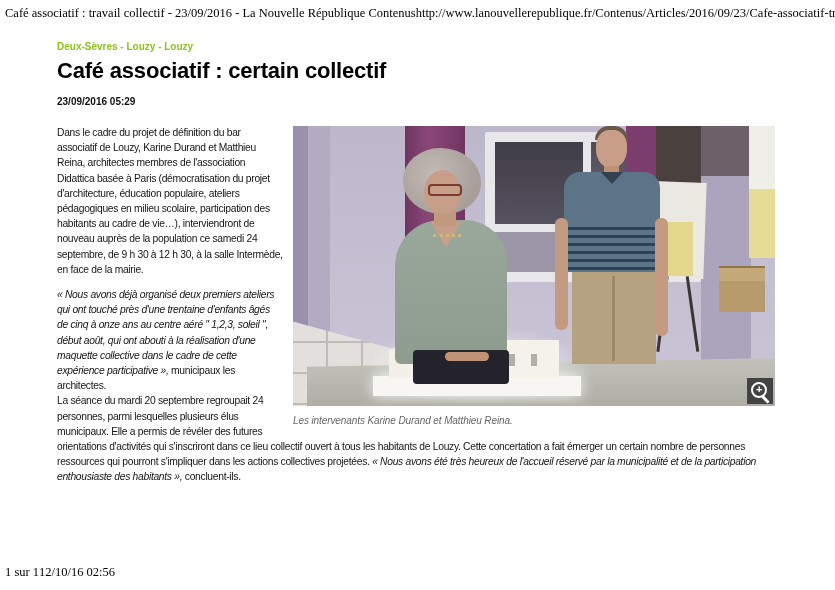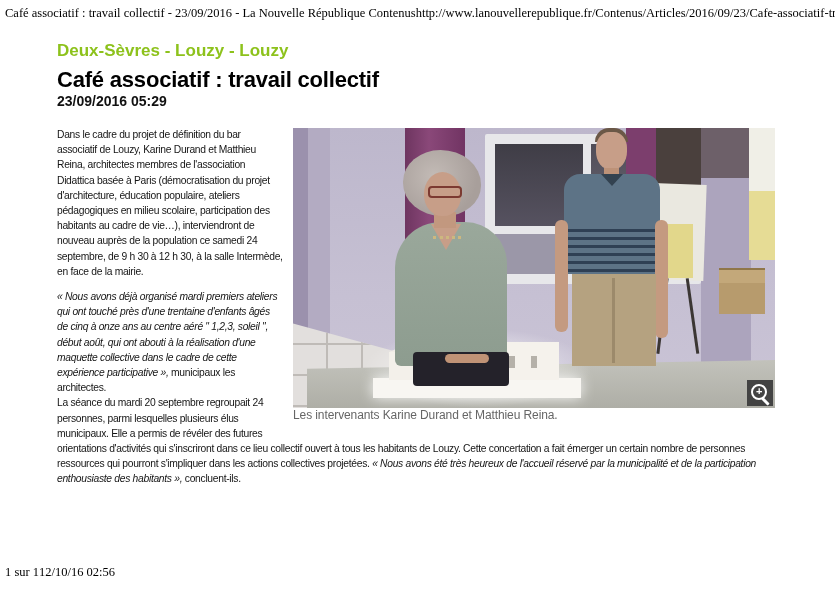--- a/index.html
+++ b/index.html
@@ -10,32 +10,32 @@
   }
   
   .pheader,.pfooter{
     position:absolute;left:5px;right:6px;display:flex;justify-content:flex-start;
     font-family:"Liberation Serif", serif;font-size:12.5px;color:#000;white-space:nowrap;
   }
   .pheader{top:6px}
   .pfooter{bottom:10px}
   
   .content{position:absolute;left:57px;top:41px;width:718px}
-  .breadcrumb{font-size:17px;font-weight:bold;color:#8dc21c}
+  .breadcrumb{font-size:10px;font-weight:bold;color:#8dc21c}
   .title{font-size:22px;font-weight:bold;margin:6px 0 0;letter-spacing:-0.2px;line-height:26px;color:#000}
-  .date{font-size:14px;font-weight:bold;margin-top:0;color:#111}
+  .date{font-size:10px;font-weight:bold;margin-top:12px;color:#111}
   .body-text{margin-top:18px;font-size:10.3px;line-height:15.2px;letter-spacing:-0.3px;color:#151515}
   .body-text p{margin:0}
   .body-text p.p-gap{margin-bottom:10px}
   .it{font-style:italic}
   
   .photo-fig{float:right;width:482px;margin:1px 0 6px 10px}
   .photo{position:relative;width:482px;height:280px;overflow:hidden;background:#bab4c9;cursor:pointer}
   .photo div{position:absolute}
-  .caption{font-size:12px;color:#666;letter-spacing:-0.1px;margin-top:0}
+  .caption{font-size:10px;font-style:italic;color:#666;letter-spacing:-0.1px;margin-top:7px}
   
   .wall{inset:0;background:linear-gradient(180deg,#bdb7cc 0%,#c6c0d3 60%,#cac4d6 100%)}
   .wall-ldark{left:0;top:0;width:15px;height:100%;background:#9b91ad}
   .wall-lcol{left:15px;top:0;width:22px;height:100%;background:#b3abc2}
   .window{left:192px;top:6px;width:216px;height:150px;background:#e7e7ea;border-radius:2px}
   .pane-tl{left:10px;top:10px;width:88px;height:82px;background:linear-gradient(180deg,#3f3d46,#565260)}
   .pane-tr{left:106px;top:10px;width:100px;height:82px;background:linear-gradient(180deg,#504d58,#6c6875)}
   .pane-b{left:10px;top:100px;width:196px;height:40px;background:#9b97a8}
   .curt-l{left:112px;top:0;width:60px;height:128px;background:linear-gradient(90deg,#6e3560,#8a4879 40%,#713463);border-radius:0 0 10px 14px}
   .curt-r{left:333px;top:0;width:32px;height:100px;background:#7c3e6d;border-radius:0 0 8px 8px}
@@ -89,21 +89,21 @@
 </head>
 <body>
 
 <div class="pheader">
   <span>Café associatif : travail collectif - 23/09/2016 - La Nouvelle République Contenus</span>
   <span>http://www.lanouvellerepublique.fr/Contenus/Articles/2016/09/23/Cafe-associatif-travail-collect...</span>
 </div>
 
 <div class="content">
   <div class="breadcrumb" style="color: rgb(141, 194, 28);">Deux-Sèvres - Louzy - Louzy</div>
-  <h1 class="title">Café associatif : travail collectif</h1>
+  <h1 class="title">Café associatif : certain collectif</h1>
   <div class="date">23/09/2016 05:29</div>
 
   <div class="body-text">
     <figure class="photo-fig" style="margin-block:1px 6px;margin-inline:10px 0;margin-left:10px;margin-right:0">
       <div class="photo">
         <div class="wall"></div>
         <div class="wall-ldark"></div>
         <div class="wall-lcol"></div>
         <div class="window">
           <div class="pane-tl"></div>
@@ -152,21 +152,21 @@
         <div class="m-pants-sh"></div>
         <div class="zoombtn" style="background: rgb(67, 67, 67);">
           <div class="mag-circle">+</div>
           <div class="mag-handle"></div>
         </div>
       </div>
       <figcaption class="caption" style="color: rgb(102, 102, 102);">Les intervenants Karine Durand et Matthieu Reina.</figcaption>
     </figure>
 
   <p class="p-gap"><span>Dans le cadre du projet de définition du bar associatif de Louzy, Karine Durand et Matthieu Reina, architectes membres de l'association Didattica basée à Paris (démocratisation du projet d'architecture, éducation populaire, ateliers pédagogiques en milieu scolaire, participation des habitants au cadre de vie…), interviendront de nouveau auprès de la population ce samedi 24 septembre, de 9 h 30 à 12 h 30, à la salle Intermède, en face de la mairie.</span></p>
-      <p><span class="it">« Nous avons déjà organisé mardi premiers ateliers qui ont touché près d'une trentaine d'enfants âgés de cinq à onze ans au centre aéré " 1,2,3, soleil ", début août, qui ont abouti à la réalisation d'une maquette collective dans le cadre de cette expérience participative »,</span><span> municipaux les architectes.</span></p>
+      <p><span class="it">« Nous avons déjà organisé deux premiers ateliers qui ont touché près d'une trentaine d'enfants âgés de cinq à onze ans au centre aéré " 1,2,3, soleil ", début août, qui ont abouti à la réalisation d'une maquette collective dans le cadre de cette expérience participative »,</span><span> municipaux les architectes.</span></p>
       <p><span>La séance du mardi 20 septembre regroupait 24 personnes, parmi lesquelles plusieurs élus municipaux. Elle a permis de révéler des futures orientations d'activités qui s'inscriront dans ce lieu collectif ouvert à tous les habitants de Louzy. Cette concertation a fait émerger un certain nombre de personnes ressources qui pourront s'impliquer dans les actions collectives projetées. </span><span class="it">« Nous avons été très heureux de l'accueil réservé par la municipalité et de la participation enthousiaste des habitants »,</span><span> concluent-ils.</span></p>
     </div>
 </div>
 
 <div class="pfooter">
   <span>1 sur 1</span>
   <span>12/10/16 02:56</span>
 </div>
 
 </body></html>

